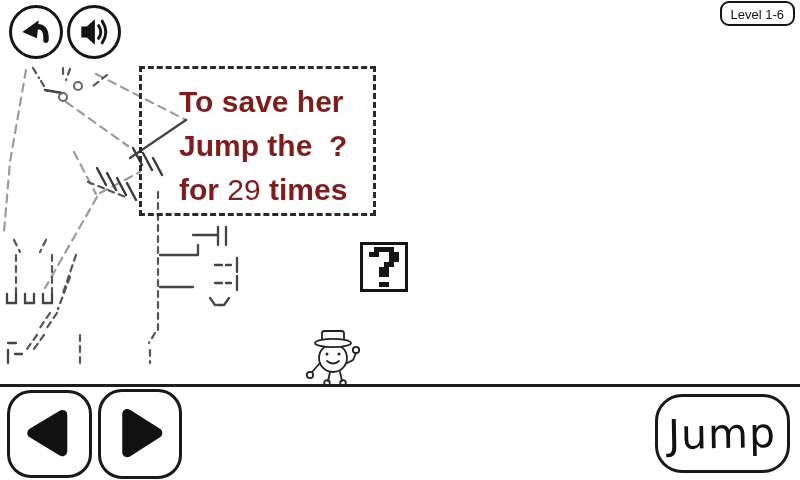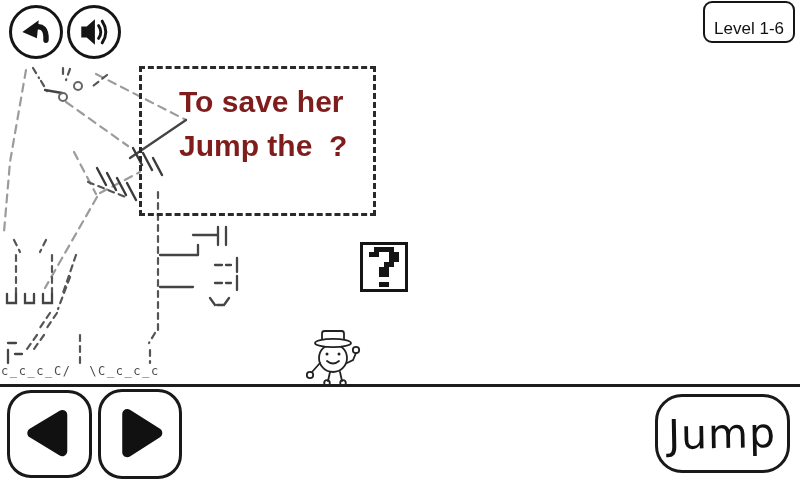--- a/index.html
+++ b/index.html
@@ -8,21 +8,21 @@
 
   
   .round-btn{position:absolute;width:54px;height:54px;border-radius:50%;
     border:3.5px solid #151515;background:#fff;box-sizing:border-box;
     display:flex;align-items:center;justify-content:center;z-index:6;cursor:pointer;}
   .btn-back{left:9px;top:5px;}
   .btn-sound{left:67px;top:5px;}
 
   
   .level-badge{position:absolute;top:1px;right:5px;border:2.6px solid #151515;
-    border-radius:9px;padding:16px 9px 2px 9px;font-size:17px;font-weight:500;
+    border-radius:9px;padding:4px 9px 2px 9px;font-size:13px;font-weight:500;
     color:#111;background:#fff;z-index:6;text-align:right;}
 
   
   .bubble{position:absolute;left:139px;top:66px;width:237px;height:150px;
     border:3px dashed #2a2a2a;box-sizing:border-box;z-index:5;background:transparent;
     padding:11px 0 0 37px;}
   .bubble-line{white-space:pre;font-size:30px;line-height:44px;font-weight:700;color:#7f1d1d;}
   .bubble-line .num{font-weight:400;}
 
   
@@ -120,41 +120,41 @@
       <path d="M97 126 l9 17"></path>
         <path d="M107 131 l9 17"></path>
         <path d="M117 136 l9 17"></path>
         <path d="M127 141 l9 17"></path>
     </g>
     <g stroke="#666666" stroke-width="2" fill="none">
       <circle cx="63" cy="55" r="4"></circle>
         <circle cx="78" cy="44" r="4"></circle>
     </g>
   </svg>
-  <div class="monster-feet">c_c_c_C/  \C_c_c_c</div>
 
   <div class="round-btn btn-back">
     <svg width="40" height="40" viewBox="0 0 44 44">
       <polygon points="7,22 25,9 23,29" fill="#151515"></polygon>
       <path d="M20 17 Q34 13 33 31" stroke="#151515" stroke-width="6" fill="none" stroke-linecap="round"></path>
     </svg>
   </div>
   <div class="round-btn btn-sound">
     <svg width="40" height="40" viewBox="0 0 44 44">
       <polygon points="8,16 14,16 23,8 23,36 14,28 8,28" fill="#151515"></polygon>
       <path d="M27 15 Q32 22 27 29" stroke="#151515" stroke-width="3.2" fill="none" stroke-linecap="round"></path>
       <path d="M31 10 Q39 22 31 34" stroke="#151515" stroke-width="3.2" fill="none" stroke-linecap="round"></path>
     </svg>
   </div>
 
   <div class="level-badge">Level 1-6</div>
 
   <div class="bubble">
     <div class="bubble-line">To save her</div>
     <div class="bubble-line">Jump the  ?</div>
+    <div class="bubble-line"><span>for </span><span class="num">29</span><span> times</span></div>
   </div>
 
   <div class="qblock">
     <svg width="30" height="40" viewBox="0 0 6 8" shape-rendering="crispEdges">
       <g fill="#151515">
         <rect x="1" y="0" width="4" height="1"></rect>
         <rect x="0" y="1" width="2" height="1"></rect>
         <rect x="4" y="1" width="2" height="1"></rect>
         <rect x="4" y="2" width="2" height="1"></rect>
         <rect x="3" y="3" width="2" height="1"></rect>

